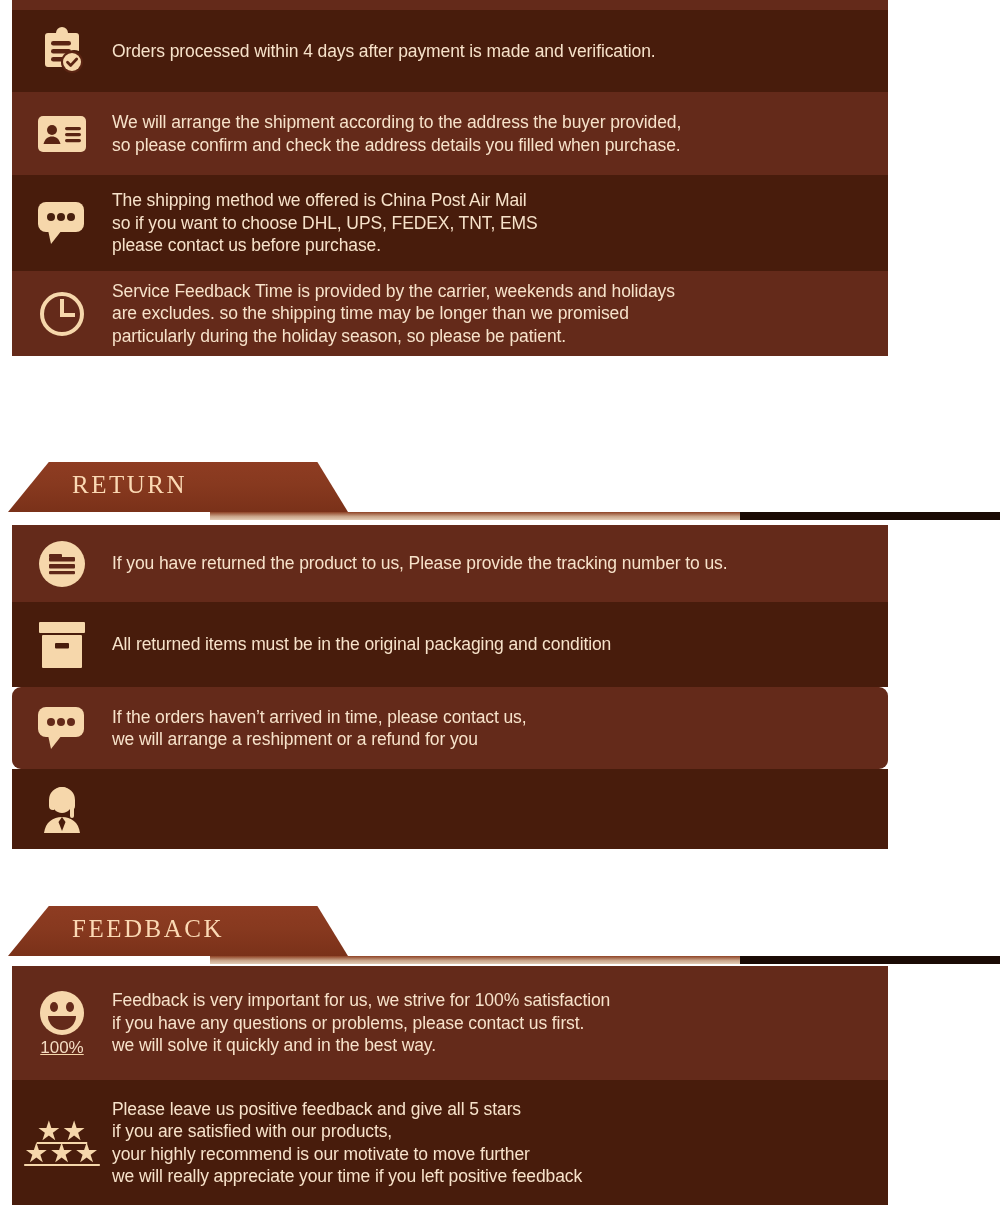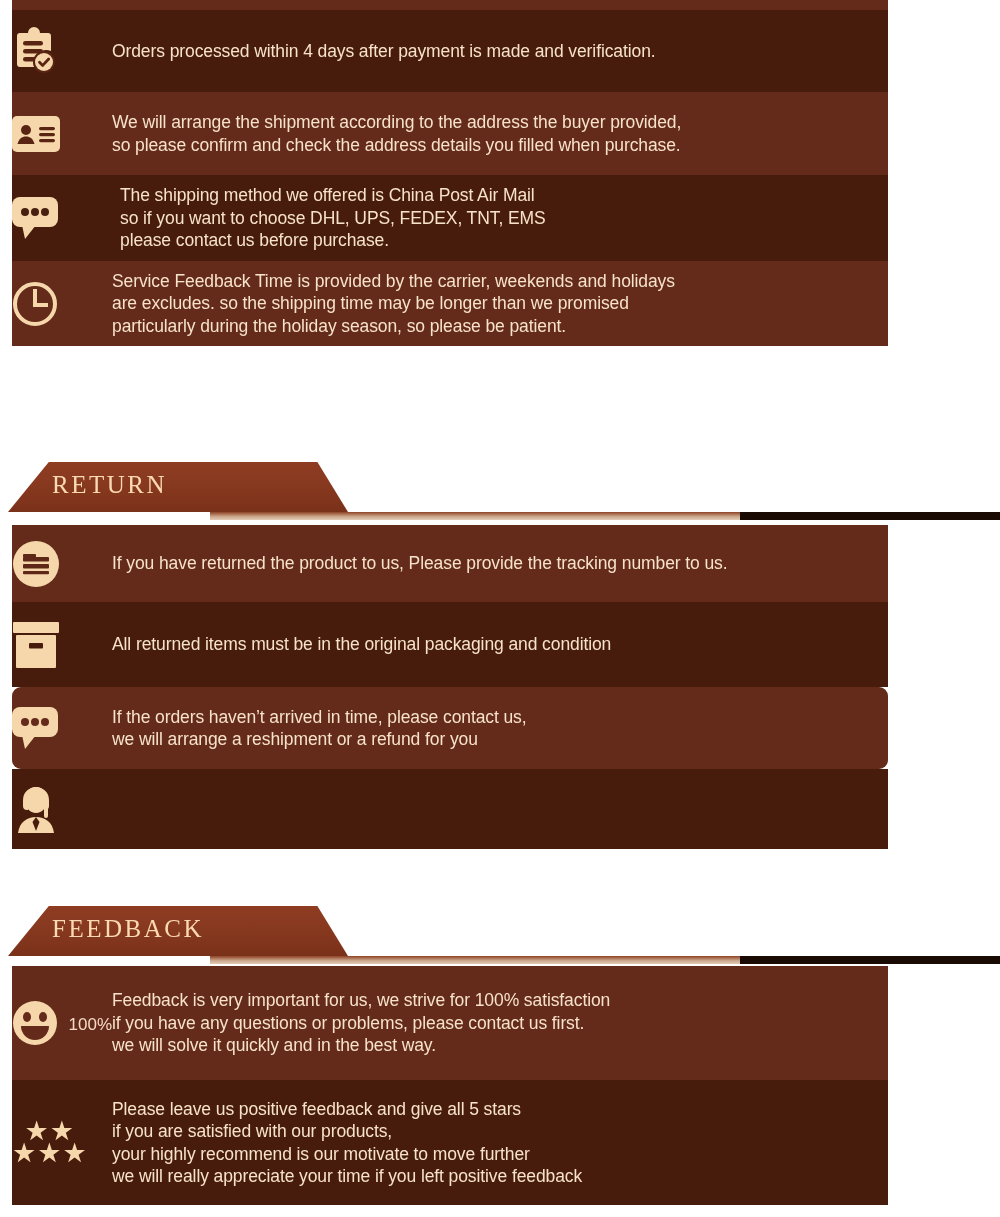--- a/index.html
+++ b/index.html
@@ -30,24 +30,25 @@
     width: 100%;
     position: relative;
   }
   .row.dark  { background: #481c0c; }
   .row.light { background: #642a1a; }
 
   .icon-cell {
     width: 100px;
     min-width: 100px;
     display: flex;
-    flex-direction: row;
+    flex-direction: column;
     align-items: center;
-    justify-content: space-between;
+    justify-content: flex-start;
     color: #f6d7ab;
+    text-decoration: underline;
   }
   .icon-cell svg { display: block; fill: #f6d7ab; }
   .icon-sub {
     font-size: 17px;
     color: #f4dcc2;
     line-height: 1;
     margin-top: 3px;
     letter-spacing: 0px;
   }
 
@@ -64,36 +65,36 @@
 
   
   #panel-shipping { top: 0px; }
   #panel-shipping .cap {
     height: 10px;
     background: #642a1a;
     width: 100%;
   }
   #panel-shipping .row.r1 { height: 82px; }
   #panel-shipping .row.r2 { height: 83px; }
-  #panel-shipping .row.r3 { height: 86px; gap: 8px; }
+  #panel-shipping .row.r3 { height: 96px; }
   #panel-shipping .row.r4 { height: 85px; }
   #panel-shipping .row.r5 { height: 74px; }
 
   
   .banner-wrap { position: absolute; left: 0; width: 1000px; height: 62px; }
   .banner-shape {
     position: absolute;
     left: 8px; top: 0;
     width: 340px; height: 50px;
     background: linear-gradient(180deg, #8e3c22 0%, #87391f 45%, #7a3119 100%);
     clip-path: polygon(12% 0%, 91% 0%, 100% 100%, 0% 100%);
   }
   .banner-shape .btxt {
     position: absolute;
-    left: 44px; top: 9px;
+    left: 64px; top: 9px;
     font-family: "Liberation Serif", serif;
     font-size: 25px;
     letter-spacing: 2.5px;
     color: #fbd9b4;
     white-space: nowrap;
   }
   .banner-bar-light {
     position: absolute;
     left: 210px; top: 50px;
     width: 532px; height: 8px;

